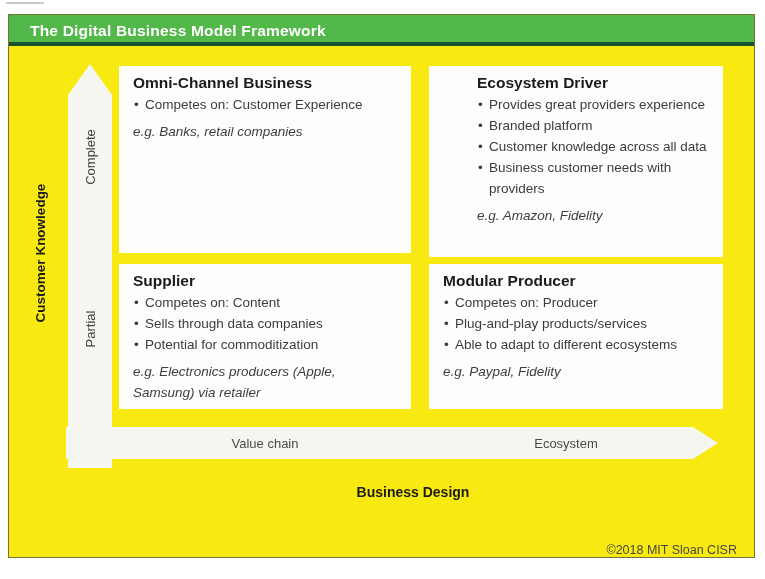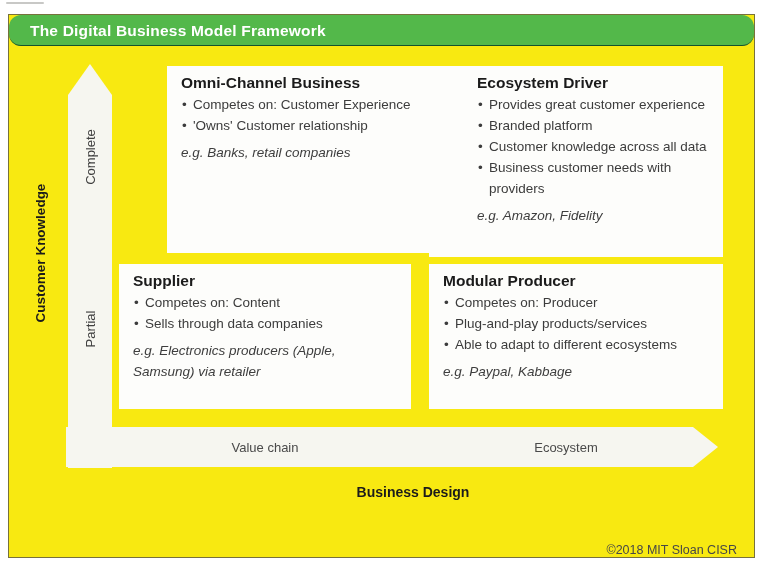--- a/index.html
+++ b/index.html
@@ -21,22 +21,21 @@
   }
   .scan-artifact{position:absolute;left:6px;top:2px;width:38px;height:2px;background:#c8c8c6;border-radius:1px;}
   .frame{
     position:absolute;left:8px;top:14px;width:747px;height:544px;
     background:var(--yellow-background);
     border:1px solid var(--frame-border);
   }
   .header-bar{
     position:absolute;left:0;top:0;right:0;height:31px;
     background:var(--green-header);
-    border-bottom:1px solid #14532d;
-    border-radius:12px;
+    border-bottom:4px solid #14532d;
   }
   .header-title{
     position:absolute;left:21px;top:0;line-height:31px;
     color:#ffffff;font-size:15.5px;font-weight:bold;letter-spacing:0.2px;
     white-space:nowrap;
   }
   .y-axis-title{
     position:absolute;left:31px;top:238px;
     transform:translate(-50%,-50%) rotate(-90deg);
     font-size:13.5px;font-weight:bold;color:var(--text-dark);white-space:nowrap;
@@ -50,38 +49,38 @@
     position:absolute;left:22px;
     transform:translate(-50%,-50%) rotate(-90deg);
     font-size:13px;color:#3f3f3f;white-space:nowrap;
   }
   .v-label.complete{top:93px;}
   .v-label.partial{top:265px;}
   .quadrant{
     position:absolute;background:var(--panel-white);
     padding:6px 14px 6px 14px;color:var(--text-body);
   }
-  .quadrant.tl{left:110px;top:51px;width:292px;height:187px;margin-left:48px;}
+  .quadrant.tl{left:110px;top:51px;width:292px;height:187px;}
   .quadrant.tr{left:420px;top:51px;width:294px;height:191px;padding-left:48px;}
   .quadrant.bl{left:110px;top:249px;width:292px;height:145px;}
   .quadrant.br{left:420px;top:249px;width:294px;height:145px;}
   .quadrant h3{
     margin:0;font-size:15.5px;line-height:22px;font-weight:bold;color:var(--text-dark);
   }
   .quadrant ul{
     margin:0;padding:0;list-style:none;
     font-size:13.5px;line-height:21px;color:var(--text-body);
   }
   .quadrant li{position:relative;padding-left:12px;}
   .quadrant li::before{content:"\2022";position:absolute;left:1px;top:0;}
   .example{
     margin-top:6px;font-style:italic;font-size:13.5px;line-height:21px;color:#3e3e3e;
   }
   .h-arrow{
-    position:absolute;left:57px;top:412px;width:652px;height:40px;
+    position:absolute;left:57px;top:412px;width:652px;height:32px;
     background:var(--arrow-white);
     clip-path:polygon(0 0, calc(100% - 25px) 0, 100% 50%, calc(100% - 25px) 100%, 0 100%);
   }
   .h-label{
     position:absolute;top:50%;transform:translate(-50%,-50%);
     font-size:13px;color:var(--text-muted);white-space:nowrap;
   }
   .h-label.value-chain{left:199px;}
   .h-label.ecosystem{left:500px;}
   .x-axis-title{
@@ -108,53 +107,53 @@
 
   <div class="v-arrow">
     <span class="v-label complete">Complete</span>
     <span class="v-label partial">Partial</span>
   </div>
 
   <div class="quadrant tl">
     <h3>Omni-Channel Business</h3>
     <ul>
       <li>Competes on: Customer Experience</li>
-      <li>'Owns' Customer relationship</li>
     </ul>
     <div class="example">e.g. Banks, retail companies</div>
   </div>
 
   <div class="quadrant tr">
     <h3>Ecosystem Driver</h3>
     <ul>
-      <li>Provides great customer experience</li>
+      <li>Provides great providers experience</li>
       <li>Branded platform</li>
       <li>Customer knowledge across all data</li>
       <li>Business customer needs with providers</li>
     </ul>
     <div class="example">e.g. Amazon, Fidelity</div>
   </div>
 
   <div class="quadrant bl">
     <h3>Supplier</h3>
     <ul>
       <li>Competes on: Content</li>
       <li>Sells through data companies</li>
+      <li>Potential for commoditization</li>
     </ul>
     <div class="example">e.g. Electronics producers (Apple, Samsung) via retailer</div>
   </div>
 
   <div class="quadrant br">
     <h3>Modular Producer</h3>
     <ul>
       <li>Competes on: Producer</li>
       <li>Plug-and-play products/services</li>
       <li>Able to adapt to different ecosystems</li>
     </ul>
-    <div class="example">e.g. Paypal, Kabbage</div>
+    <div class="example">e.g. Paypal, Fidelity</div>
   </div>
 
   <div class="h-arrow">
     <span class="h-label value-chain">Value chain</span>
     <span class="h-label ecosystem">Ecosystem</span>
   </div>
 
   <div class="x-axis-title">Business Design</div>
 
   <div class="copyright">©2018 MIT Sloan CISR</div>

